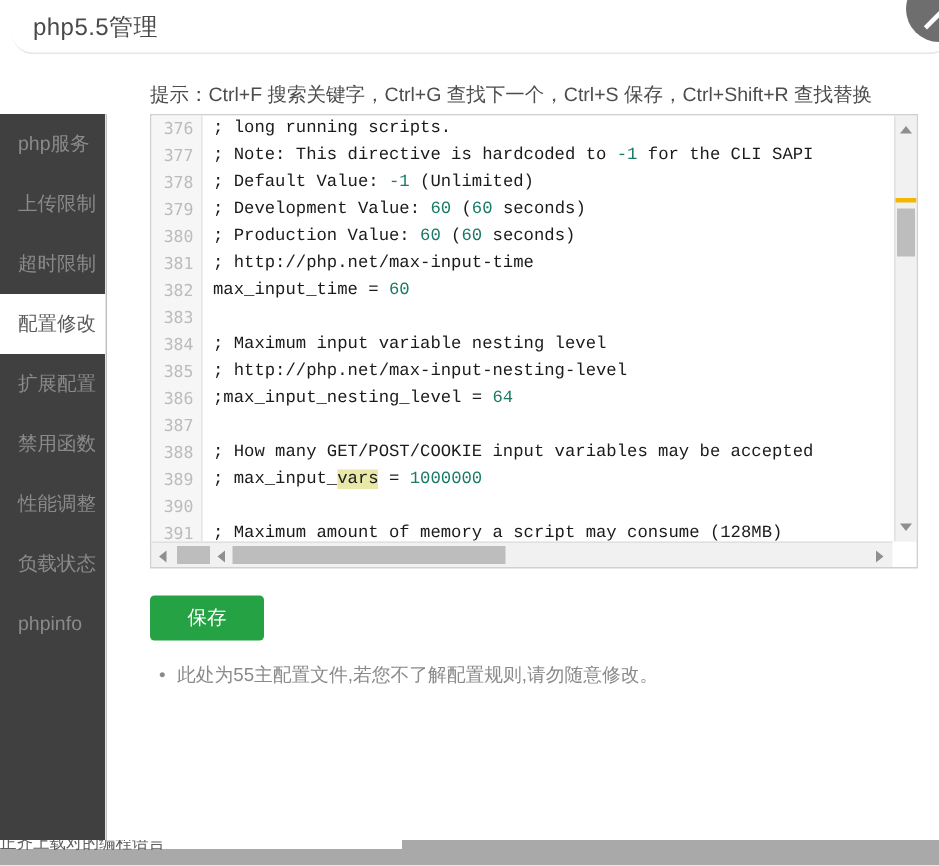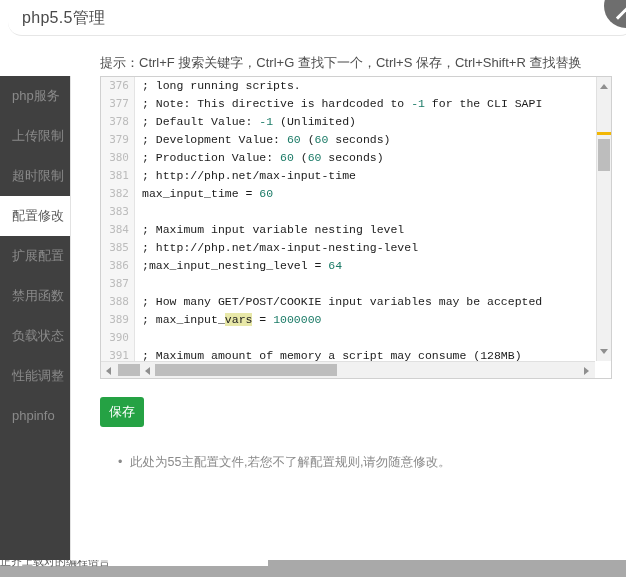--- a/index.html
+++ b/index.html
@@ -255,40 +255,40 @@
     width: 16px;
     height: 17px;
     background: #ffffff;
   }
 
   
   #save-button {
     position: absolute;
     left: 12px;
     top: 361px;
-    width: 44px;
+    width: 76px;
     height: 30px;
     line-height: 30px;
     text-align: center;
     background: #25a244;
     color: #ffffff;
     font-size: 13px;
     border: none;
     border-radius: 3px;
     cursor: pointer;
     padding: 0;
     font-family: "Liberation Sans", sans-serif;
   }
 
   
   #note-list {
     position: absolute;
     left: 12px;
     top: 405px;
-    margin: 12px;
+    margin: 0;
     padding: 0 0 0 18px;
     list-style: none;
   }
   #note-list li {
     position: relative;
     font-size: 12.5px;
     color: #8a8a8a;
     line-height: 18px;
     white-space: nowrap;
   }
@@ -339,22 +339,22 @@
     </div>
   </div>
 
   <div id="sidebar">
     <div class="nav-item">php服务</div>
     <div class="nav-item">上传限制</div>
     <div class="nav-item">超时限制</div>
     <div class="nav-item active">配置修改</div>
     <div class="nav-item">扩展配置</div>
     <div class="nav-item">禁用函数</div>
+    <div class="nav-item">性能调整</div>
     <div class="nav-item">负载状态</div>
-    <div class="nav-item">性能调整</div>
     <div class="nav-item">phpinfo</div>
   </div>
 
   <div id="content">
 
     <div id="hint-text">提示：Ctrl+F 搜索关键字，Ctrl+G 查找下一个，Ctrl+S 保存，Ctrl+Shift+R 查找替换</div>
 
     <div id="editor-wrap">
       <div id="editor-body">
         <div id="gutter">

